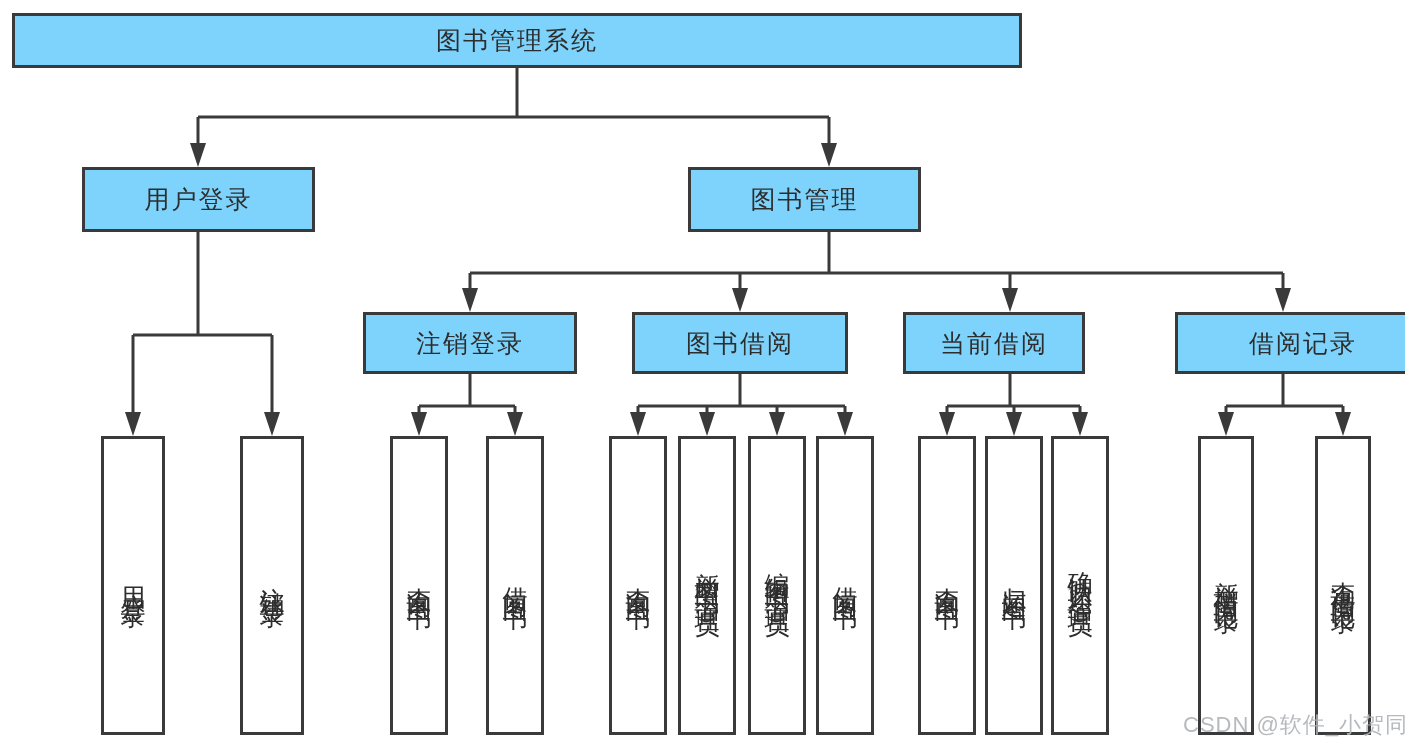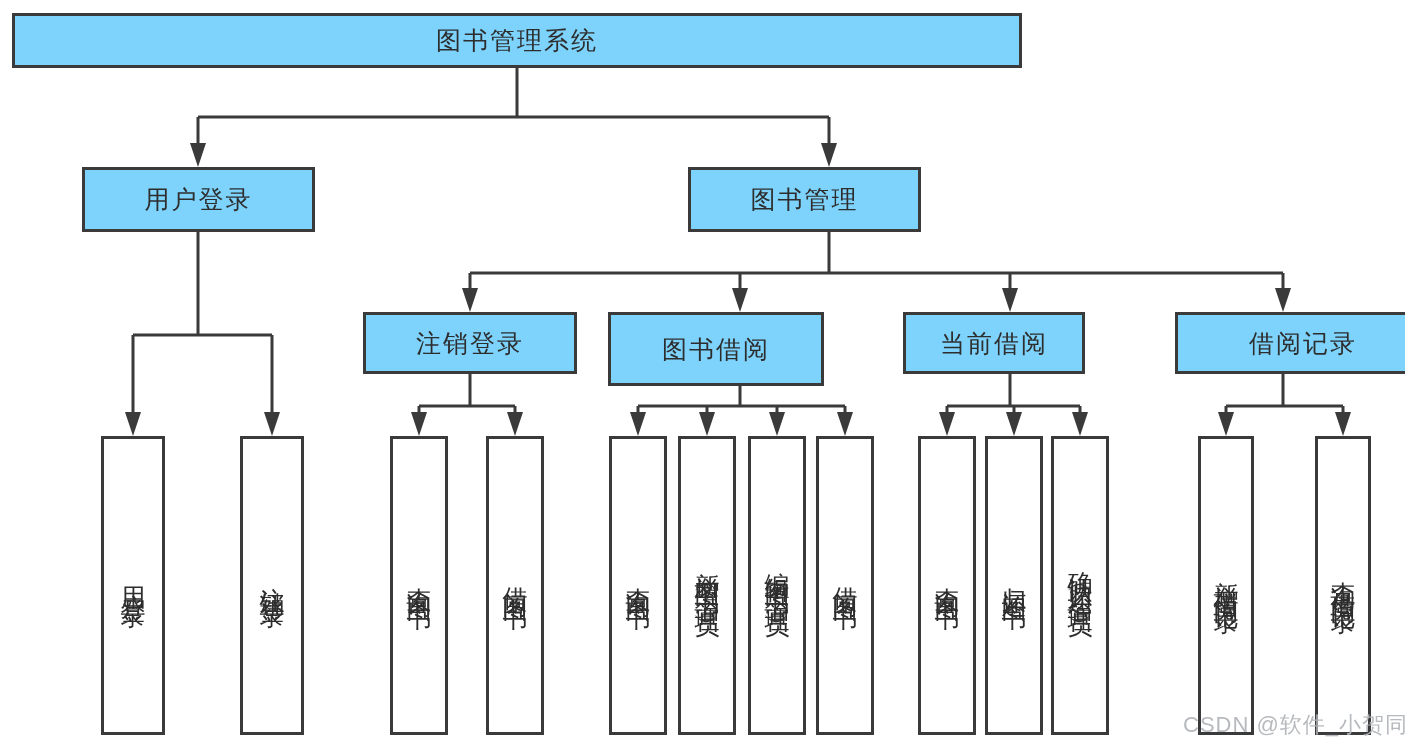--- a/index.html
+++ b/index.html
@@ -118,21 +118,21 @@
   <div class="hbox" style="left:82px; top:167px; width:233px; height:65px">
     <span>用户登录</span>
   </div>
   <div class="hbox" style="left:688px; top:167px; width:233px; height:65px">
     <span>图书管理</span>
   </div>
 
   <div class="hbox" style="left:363px; top:312px; width:214px; height:62px">
     <span>注销登录</span>
   </div>
-  <div class="hbox" style="left:608px; top:312px; width:216px; height:74px">
+  <div class="hbox" style="left:632px; top:312px; width:216px; height:62px">
     <span>图书借阅</span>
   </div>
   <div class="hbox" style="left:903px; top:312px; width:182px; height:62px">
     <span>当前借阅</span>
   </div>
   <div class="hbox" style="left:1175px; top:312px; width:256px; height:62px">
     <span>借阅记录</span>
   </div>
 
   <div class="vbox" style="left:101px; width:64px">

